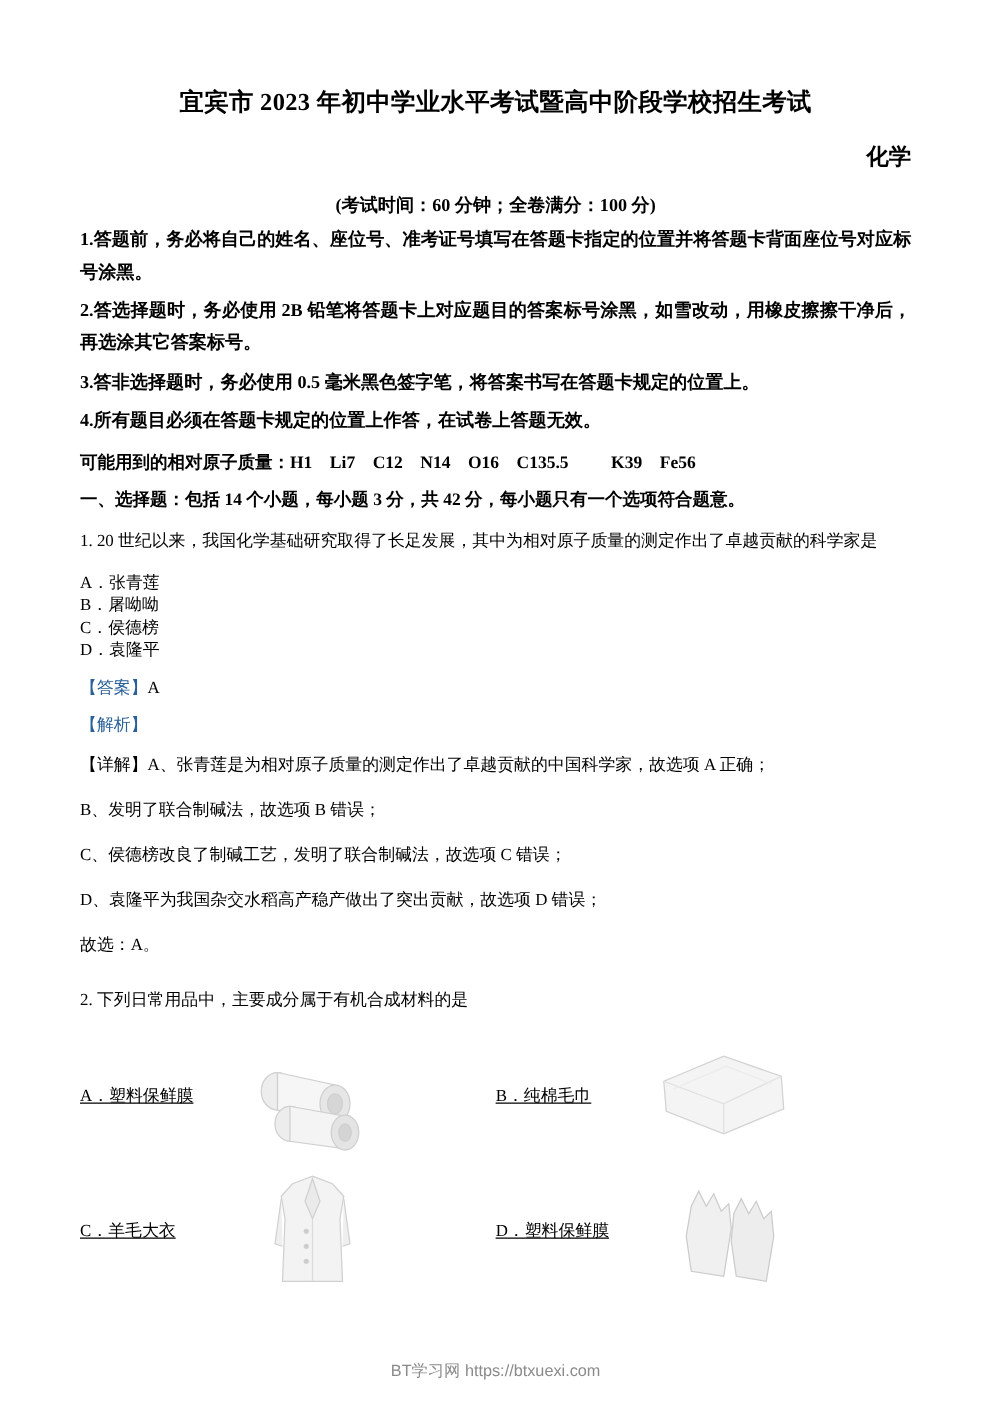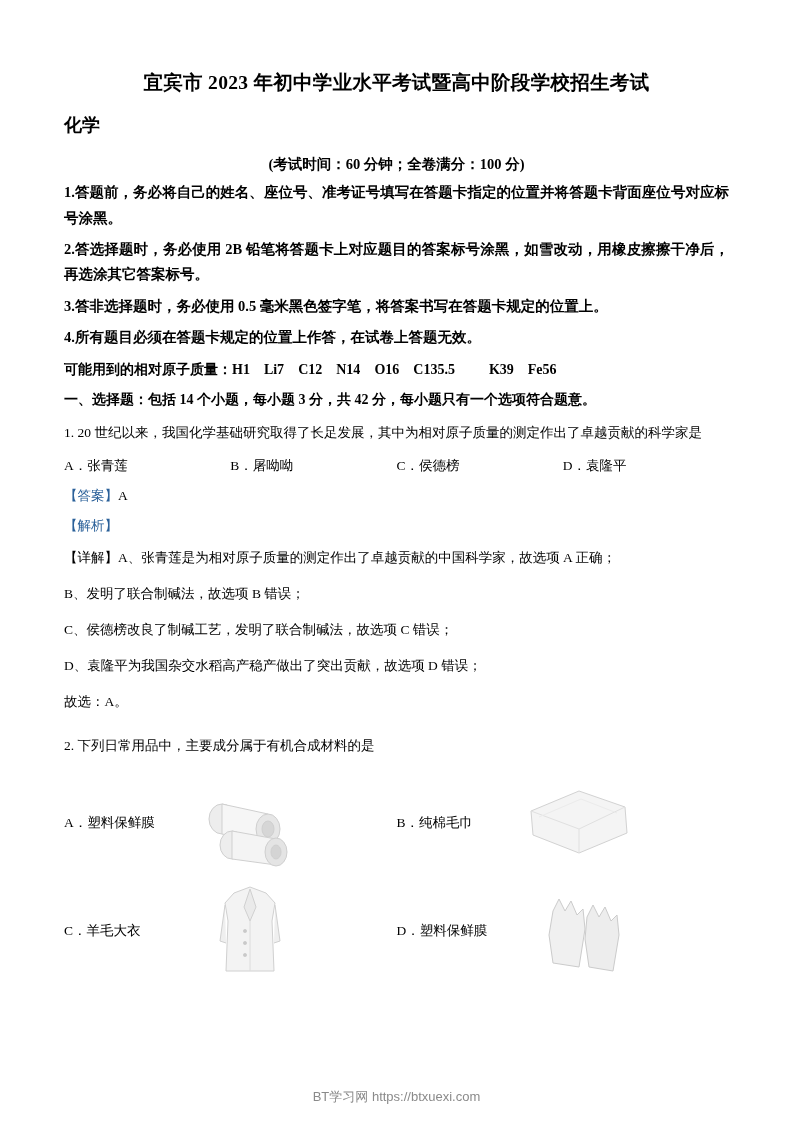--- a/index.html
+++ b/index.html
@@ -24,21 +24,21 @@
   }
   .doc-title {
     text-align: center;
     font-size: 19.5px;
     font-weight: bold;
     letter-spacing: 0.3px;
     margin: 12px 0 0 0;
     line-height: 1.5;
   }
   .doc-subject {
-    text-align: left;
+    text-align: right;
     font-size: 18px;
     font-weight: bold;
     margin: 16px 0 0 0;
   }
   .doc-meta {
     text-align: center;
     font-size: 14.5px;
     font-weight: bold;
     margin: 18px 0 0 0;
   }
@@ -69,20 +69,21 @@
   .q-stem {
     font-size: 13.5px;
     line-height: 1.85;
     margin: 12px 0 0 0;
     text-align: justify;
   }
   .opt-row {
     display: flex;
     font-size: 13.5px;
     margin: 12px 0 0 0;
+    flex-direction: column;
   }
   .opt-row > div {
     width: 25%;
   }
   .ans-line {
     font-size: 13.5px;
     color: #2a6099;
     margin: 12px 0 0 0;
   }
   .ans-line .blk { color: #000000; }
@@ -106,20 +107,21 @@
   }
   .img-row {
     display: flex;
     align-items: center;
     height: 108px;
   }
   .img-cell {
     width: 50%;
     display: flex;
     align-items: center;
+    text-decoration: underline;
   }
   .img-cell .lbl {
     font-size: 13.5px;
     width: 112px;
     flex: 0 0 112px;
   }
   .pic {
     width: 150px;
     height: 100px;
     position: relative;

